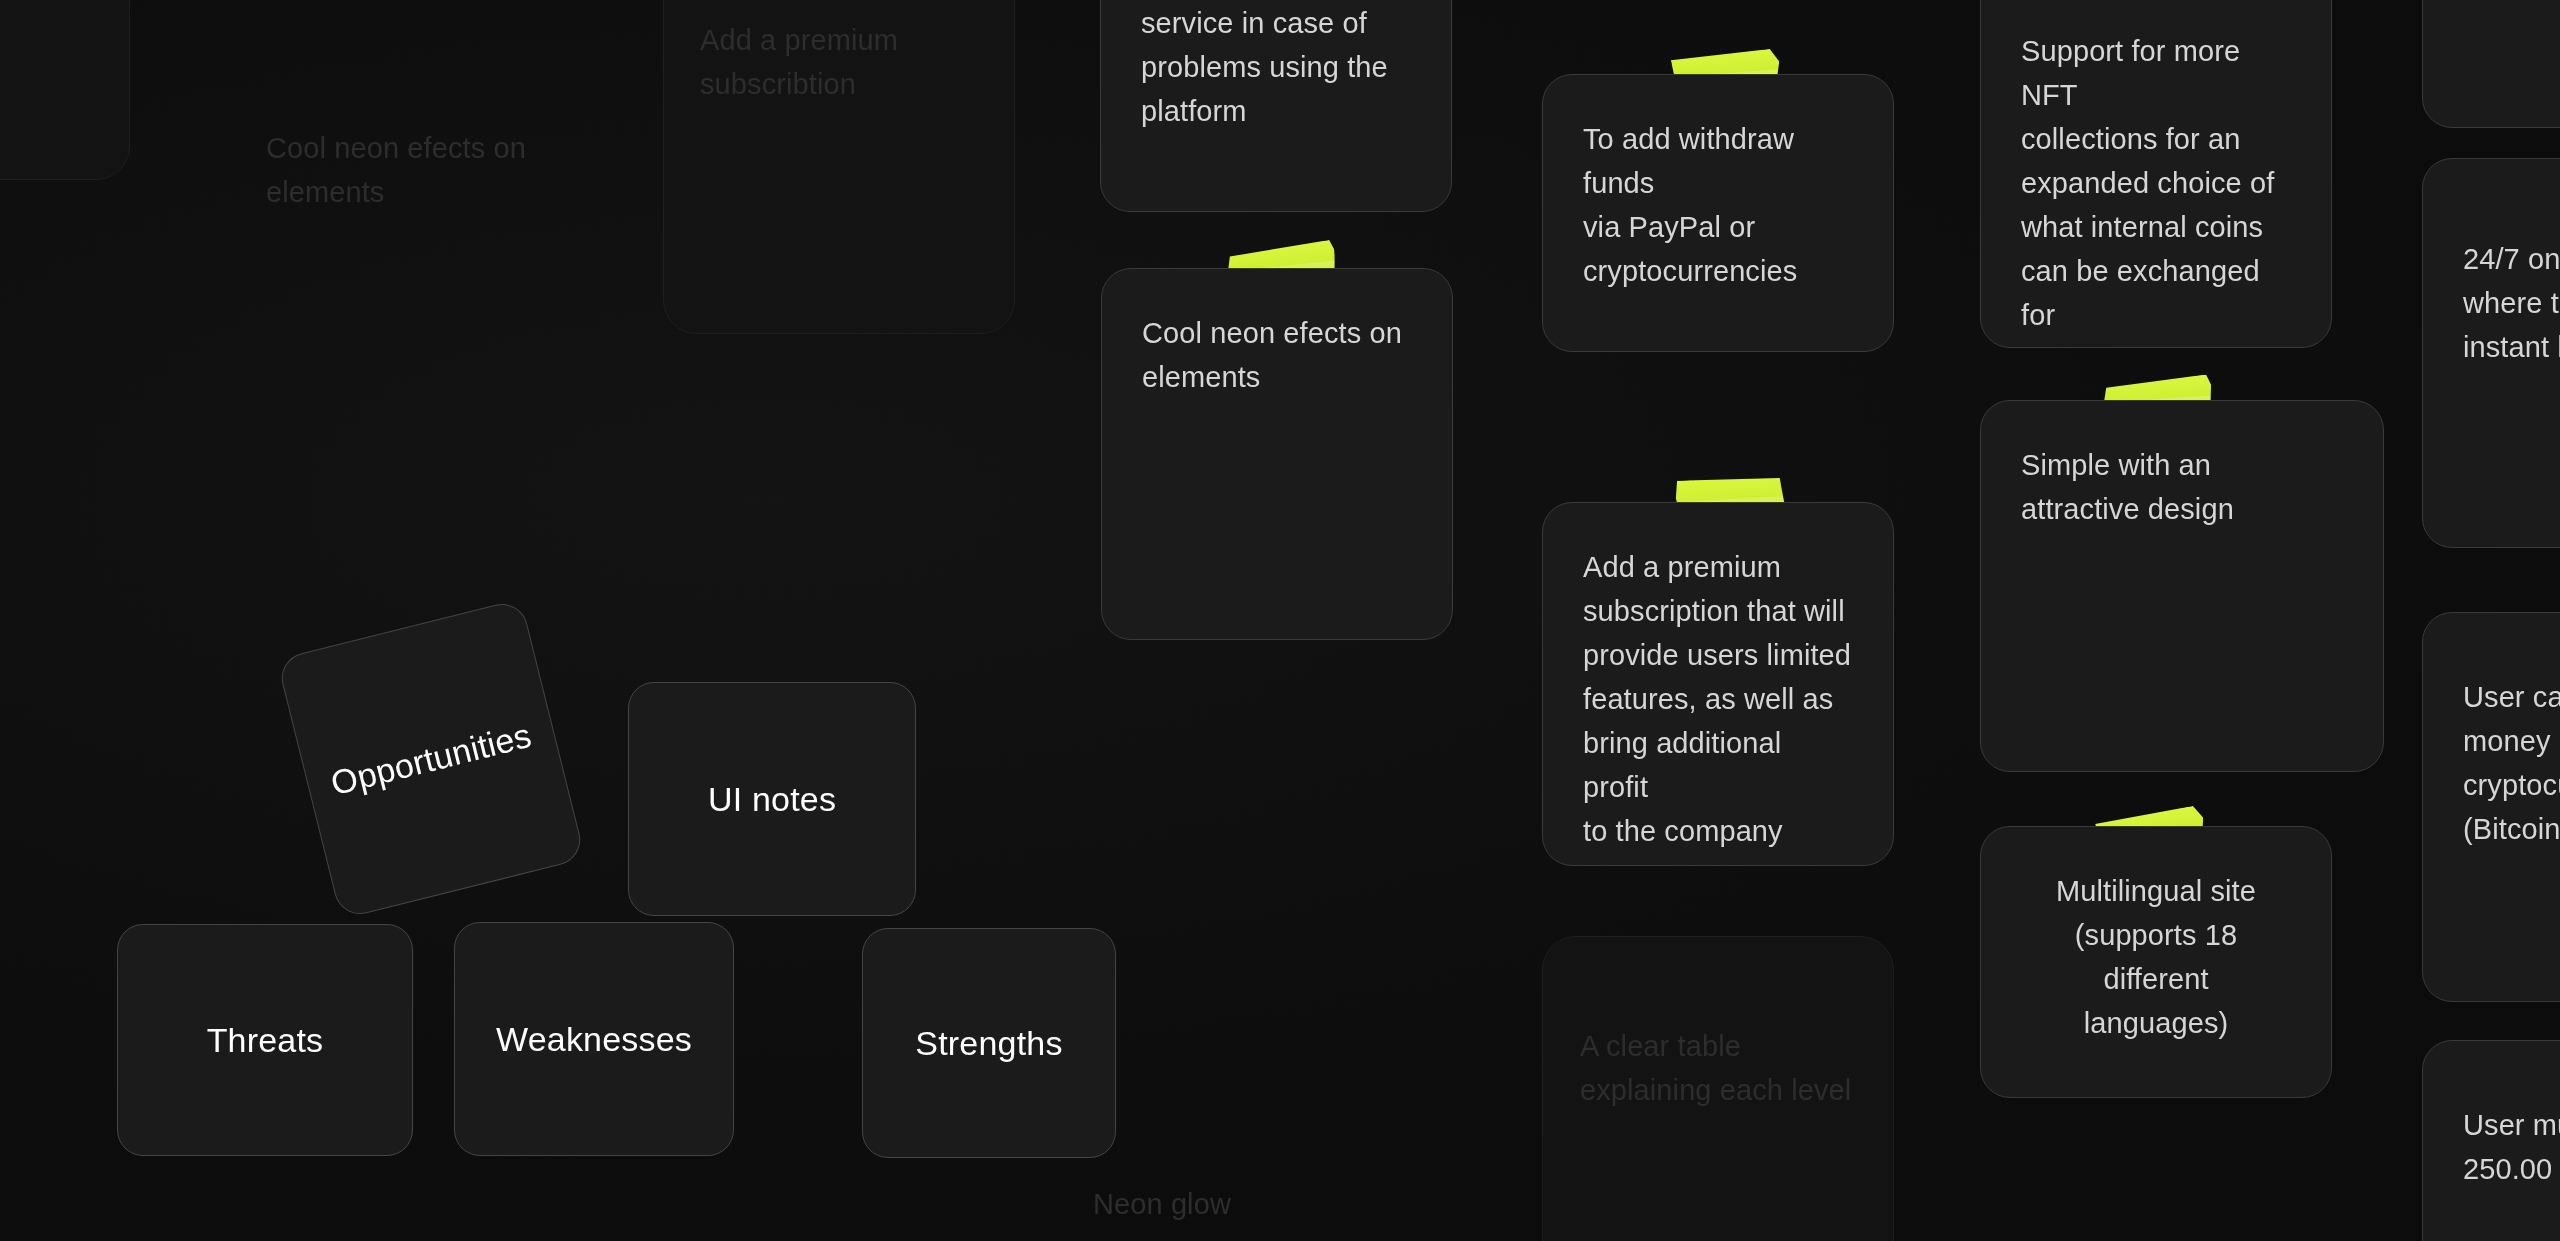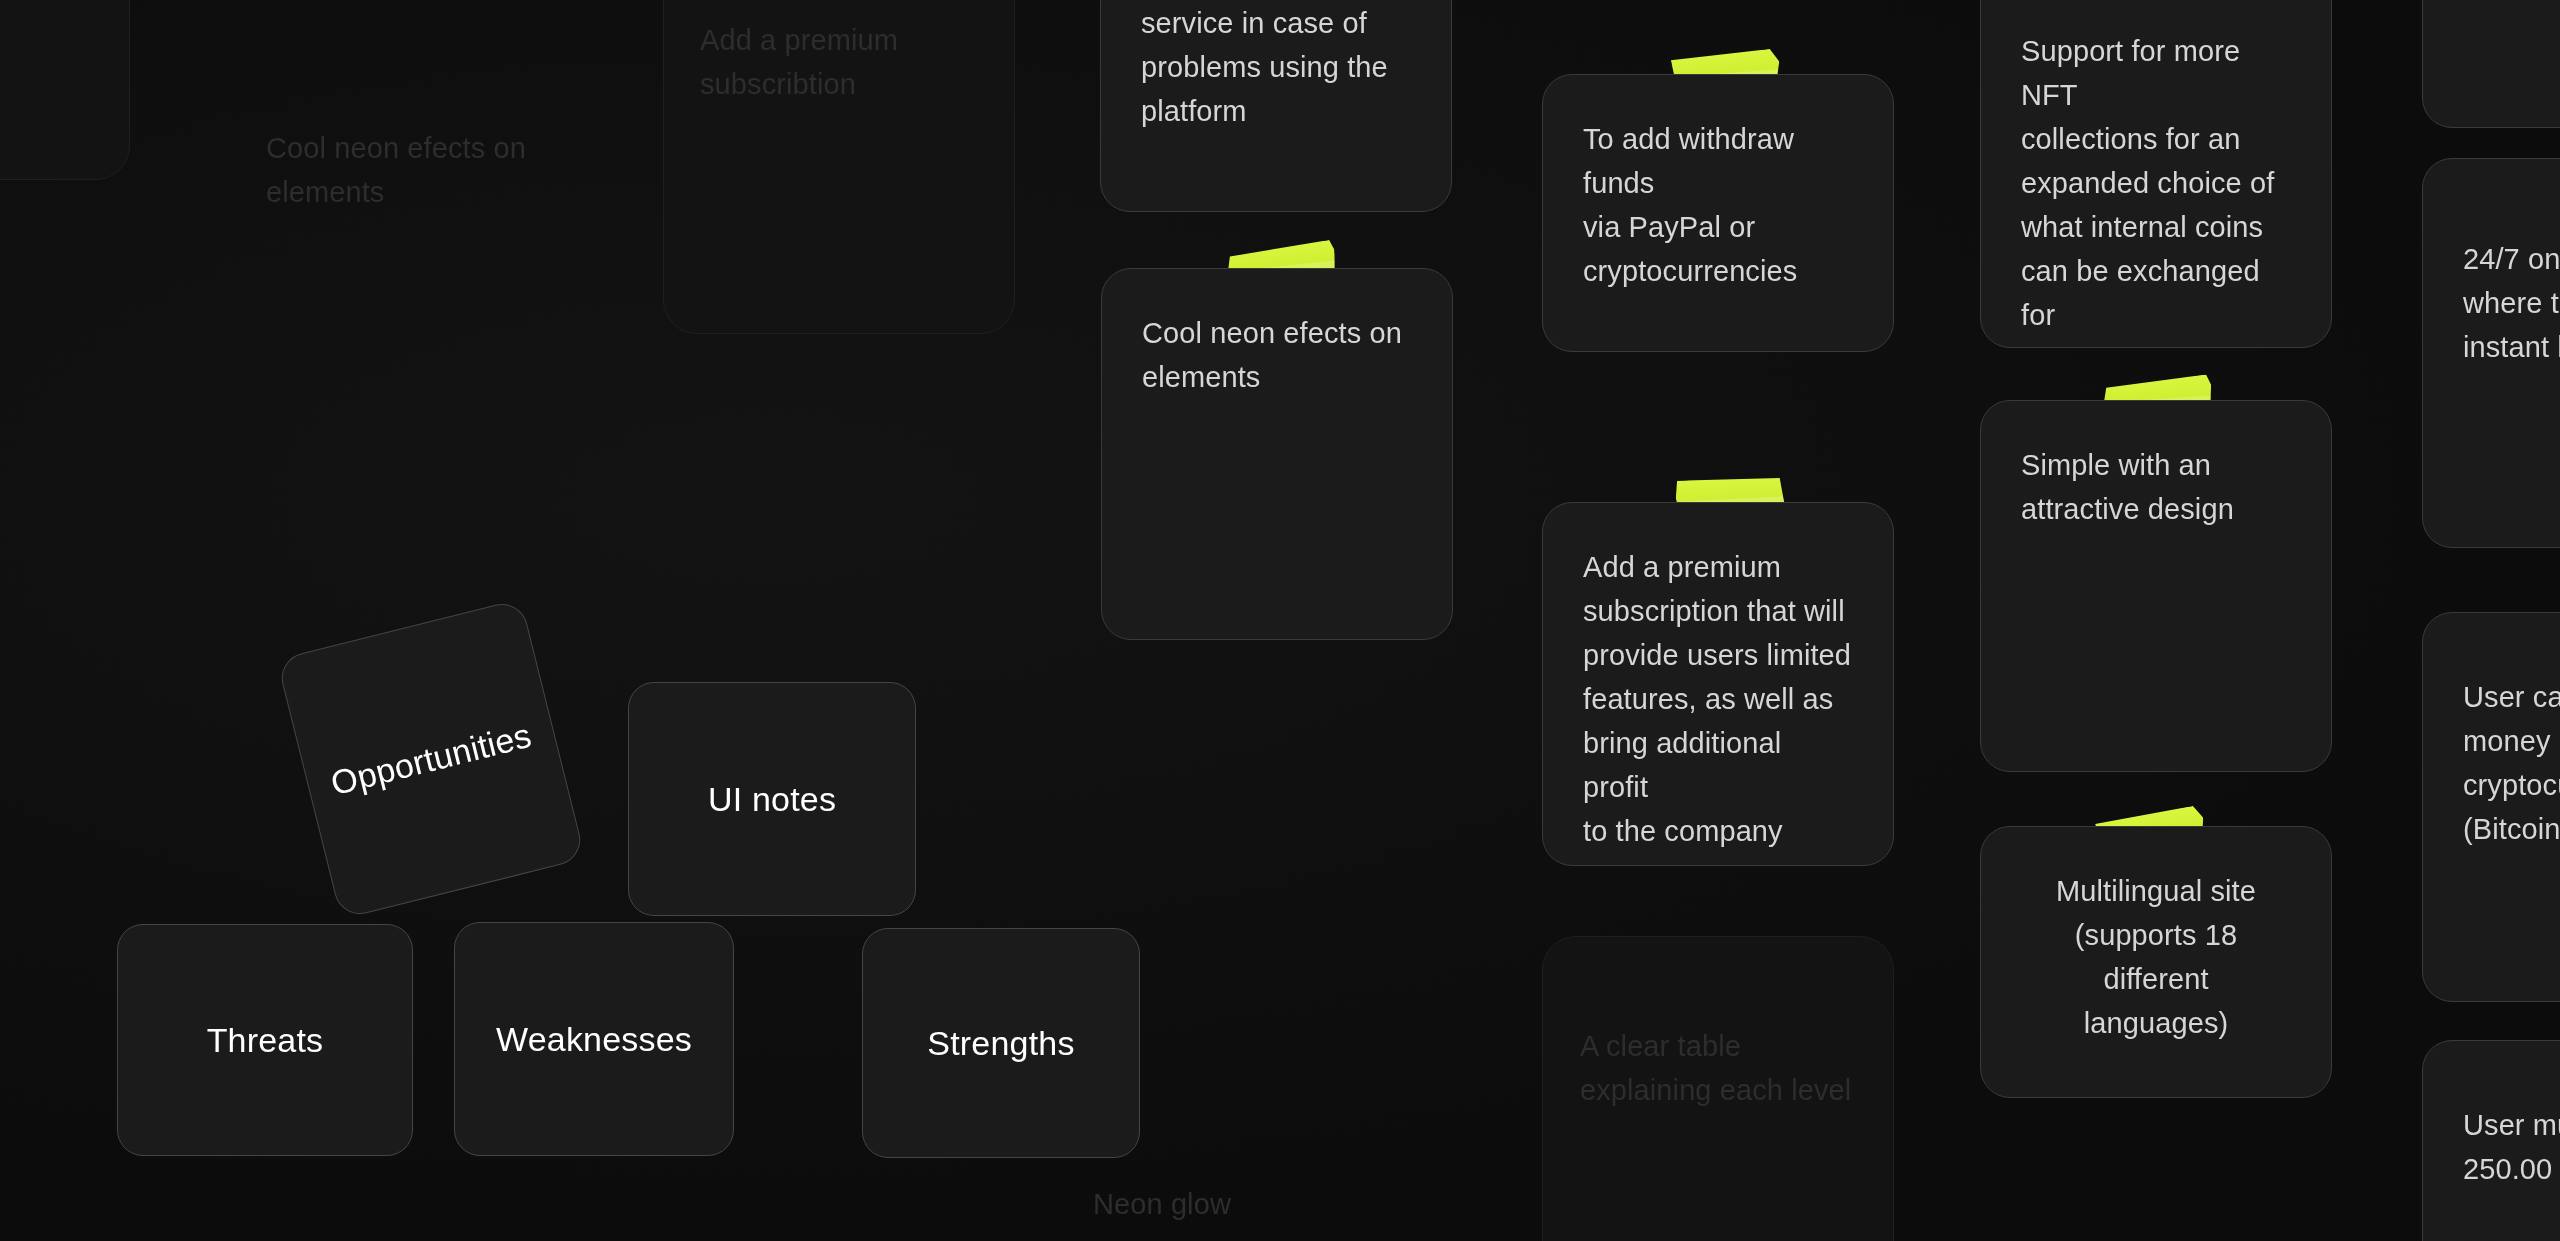--- a/index.html
+++ b/index.html
@@ -151,21 +151,21 @@
 bring additional profit
 to the company</div>
 
   <div class="card" style="left:1980px; top:-100px; width:352px; height:448px; padding-top:128px;">Support for more NFT
 collections for an
 expanded choice of
 what internal coins
 can be exchanged for</div>
 
   <div class="tape t1" style="left:2104px; top:378px; transform:rotate(-4deg);"></div>
-  <div class="card" style="left:1980px; top:400px; width:352px; height:372px;">Simple with an
+  <div class="card" style="left:1980px; top:400px; width:404px; height:372px;">Simple with an
 attractive design</div>
 
   <div class="tape t2" style="left:2097px; top:812px; transform:rotate(-8deg);"></div>
   <div class="card" style="left:1980px; top:826px; width:352px; height:272px;text-align:center;">Multilingual site
 (supports 18 different
 languages)</div>
 
   <div class="card" style="left:2422px; top:-120px; width:352px; height:248px;"></div>
 
   <div class="card" style="left:2422px; top:158px; width:352px; height:390px; padding-top:78px;">24/7 onli
@@ -189,18 +189,18 @@
   </div>
 
   <div class="label-card" style="left:117px; top:924px; width:296px; height:232px;">
     <span>Threats</span>
   </div>
 
   <div class="label-card" style="left:454px; top:922px; width:280px; height:234px;align-items:center;">
     <span>Weaknesses</span>
   </div>
 
-  <div class="label-card" style="left:862px; top:928px; width:278px; height:230px;">
+  <div class="label-card" style="left:862px; top:928px; width:254px; height:230px;">
     <span>Strengths</span>
   </div>
 
   <div id="grain"></div>
 </div>
 
 </body></html>

